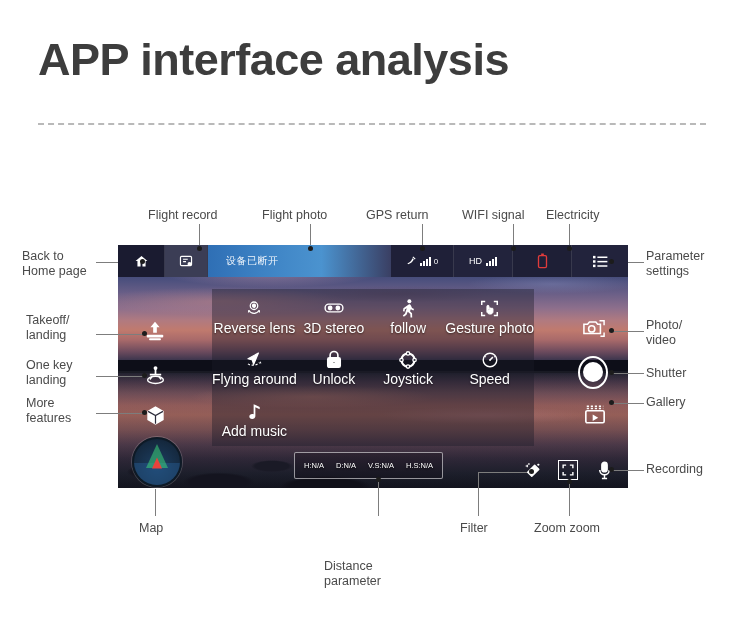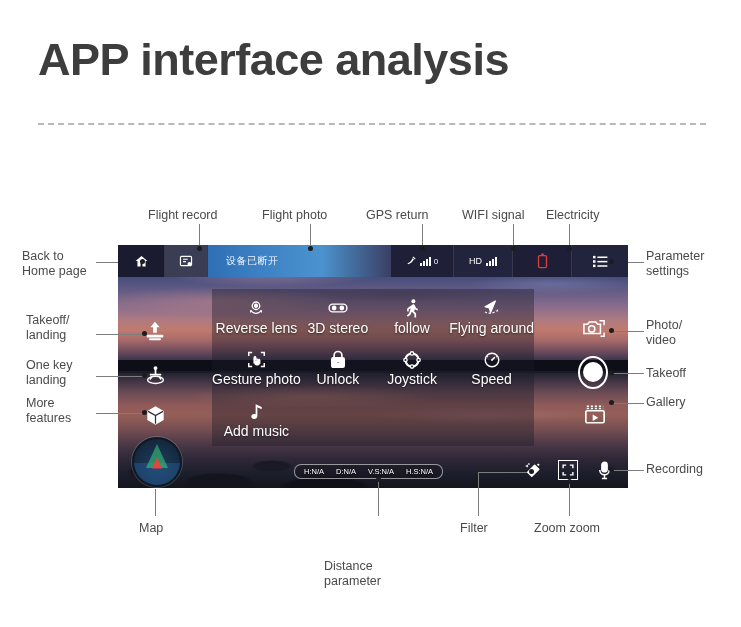--- a/index.html
+++ b/index.html
@@ -285,26 +285,26 @@
     line-height: 1;
   }
   .feature-item.empty { visibility: hidden; }
 
   
   #telemetry-pill {
     position: absolute;
     left: 176px;
     bottom: 9px;
     height: 13px;
-    padding: 0 9px;
+    padding: 6px 9px;
     display: flex;
     align-items: center;
     gap: 12px;
     border: 1px solid rgba(255,255,255,0.55);
-    border-radius: 7px;
+    border-radius: 2px;
     background: rgba(20,14,24,0.30);
     z-index: 5;
   }
   .telemetry-val {
     font-size: 7.5px;
     color: #ffffff;
     white-space: nowrap;
     text-shadow: 0 1px 2px rgba(0,0,0,0.7);
   }
 
@@ -394,21 +394,21 @@
 <div class="anno r" style="left:646px; top:249px;">Parameter
 settings</div>
 <div class="leader h" style="left:612px; top:262px; width:32px;"></div>
 <div class="dot" style="left:609px; top:259px;"></div>
 
 <div class="anno r" style="left:646px; top:318px;">Photo/
 video</div>
 <div class="leader h" style="left:612px; top:331px; width:32px;"></div>
 <div class="dot" style="left:609px; top:328px;"></div>
 
-<div class="anno r" style="left:646px; top:366px;">Takeoff</div>
+<div class="anno r" style="left:646px; top:366px;">Shutter</div>
 <div class="leader h" style="left:612px; top:373px; width:32px;"></div>
 <div class="dot" style="left:609px; top:370px;"></div>
 
 <div class="anno r" style="left:646px; top:395px;">Gallery</div>
 <div class="leader h" style="left:612px; top:403px; width:32px;"></div>
 <div class="dot" style="left:609px; top:400px;"></div>
 
 <div class="anno r" style="left:646px; top:462px;">Recording</div>
 <div class="leader h" style="left:612px; top:470px; width:32px;"></div>
 <div class="dot" style="left:609px; top:467px;"></div>
@@ -591,37 +591,37 @@
         <svg width="15" height="19" viewBox="0 0 16 22" fill="#fff">
           <circle cx="9" cy="2.6" r="2.3"></circle>
           <path d="M8.6 6c1 0 1.8.5 2.2 1.4l1.3 3 2.3 1.2-.8 1.7-2.9-1.4-1 2.3 2.4 2.4.2 4.8-2 .1-.2-4-3-2.6-1.4 3.3-3.1 2.4-1.2-1.6 2.6-2.1 2-6.2-2.2 1.1-.3 2.6-1.9-.2.5-3.6z"></path>
         </svg>
       </span>
       <span class="flabel">follow</span>
     </div>
 
     <div class="feature-item">
       <span class="ficon">
+        <svg width="19" height="19" viewBox="0 0 22 22" fill="none" stroke="#fff" stroke-width="1.7">
+          <path d="M2 7V3h4M20 7V3h-4M2 15v4h4M20 15v4h-4"></path>
+          <path d="M8 14.5V8.5a1.2 1.2 0 012.4 0v3.5m0-1a1.2 1.2 0 012.3 0v1m0-.6a1.2 1.2 0 012.3 0v3.4c0 1.6-1.4 2.7-3.2 2.7-2 0-3.8-1.3-3.8-3.2z" fill="#fff" stroke="#fff" stroke-width="1.1"></path>
+        </svg>
+      </span>
+      <span class="flabel">Gesture photo</span>
+    </div>
+
+    <div class="feature-item">
+      <span class="ficon">
         <svg width="19" height="18" viewBox="0 0 22 20" fill="none" stroke="#fff" stroke-width="1.5">
           <path d="M15.5 2L3.5 8.5l5 1.5 1.5 5z" fill="#fff" stroke="#fff" stroke-linejoin="round"></path>
           <path d="M3.5 14.5c2.5 2.2 10 2.2 13-1.5" stroke-dasharray="2.5 2"></path>
           <path d="M17.5 11.5l-1 2.5 2.6-.2z" fill="#fff" stroke="none"></path>
         </svg>
       </span>
       <span class="flabel">Flying around</span>
-    </div>
-
-    <div class="feature-item">
-      <span class="ficon">
-        <svg width="19" height="19" viewBox="0 0 22 22" fill="none" stroke="#fff" stroke-width="1.7">
-          <path d="M2 7V3h4M20 7V3h-4M2 15v4h4M20 15v4h-4"></path>
-          <path d="M8 14.5V8.5a1.2 1.2 0 012.4 0v3.5m0-1a1.2 1.2 0 012.3 0v1m0-.6a1.2 1.2 0 012.3 0v3.4c0 1.6-1.4 2.7-3.2 2.7-2 0-3.8-1.3-3.8-3.2z" fill="#fff" stroke="#fff" stroke-width="1.1"></path>
-        </svg>
-      </span>
-      <span class="flabel">Gesture photo</span>
     </div>
 
     <div class="feature-item">
       <span class="ficon">
         <svg width="16" height="19" viewBox="0 0 18 22" fill="none" stroke="#fff" stroke-width="1.9">
           <path d="M4.5 9V6.2a4.5 4.5 0 019 0V9"></path>
           <rect x="1.8" y="9" width="14.4" height="11" rx="1.8" fill="#fff" stroke="#fff"></rect>
           <circle cx="9" cy="14.5" r="1.6" fill="#333"></circle>
         </svg>
       </span>

